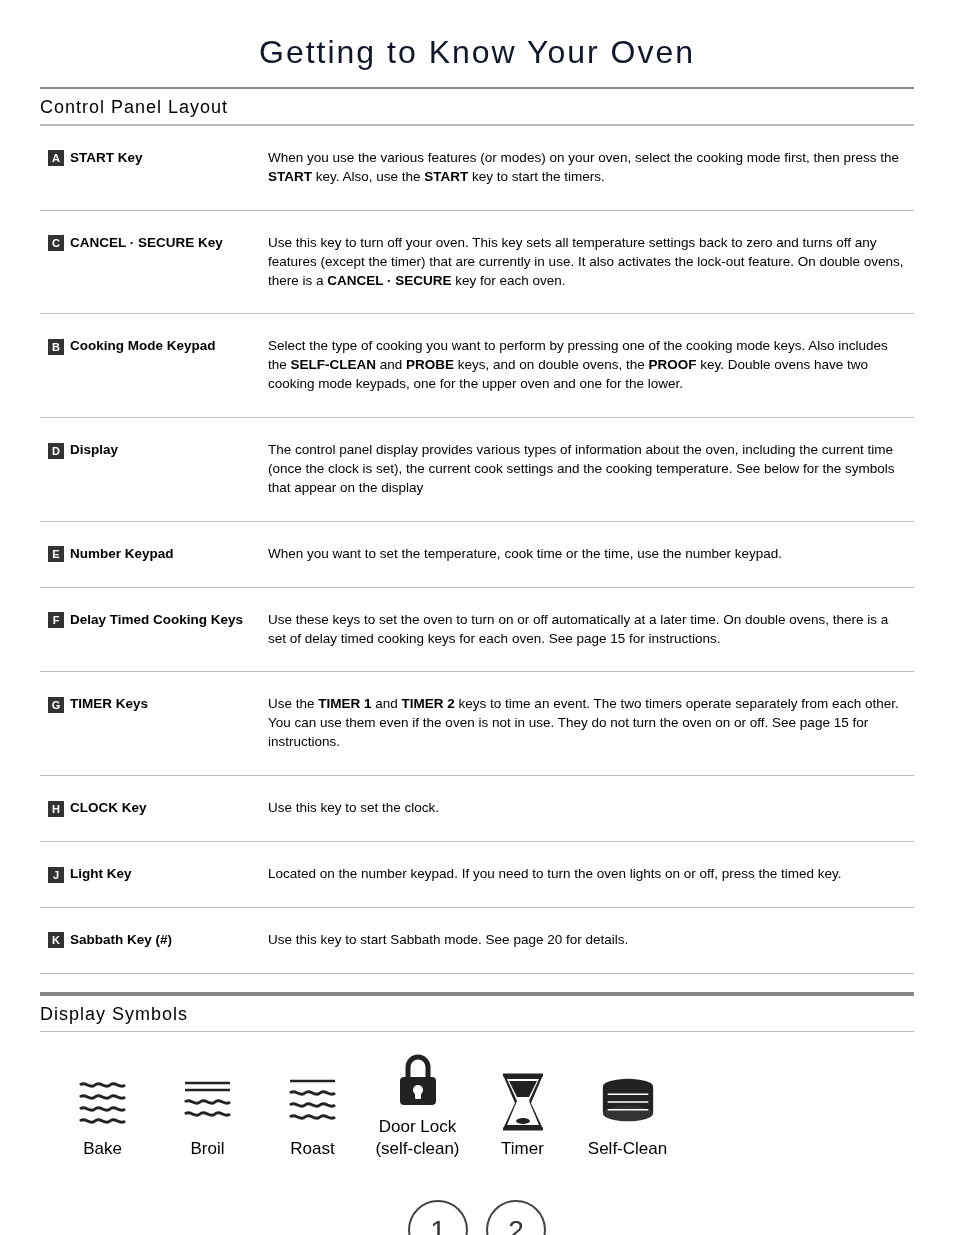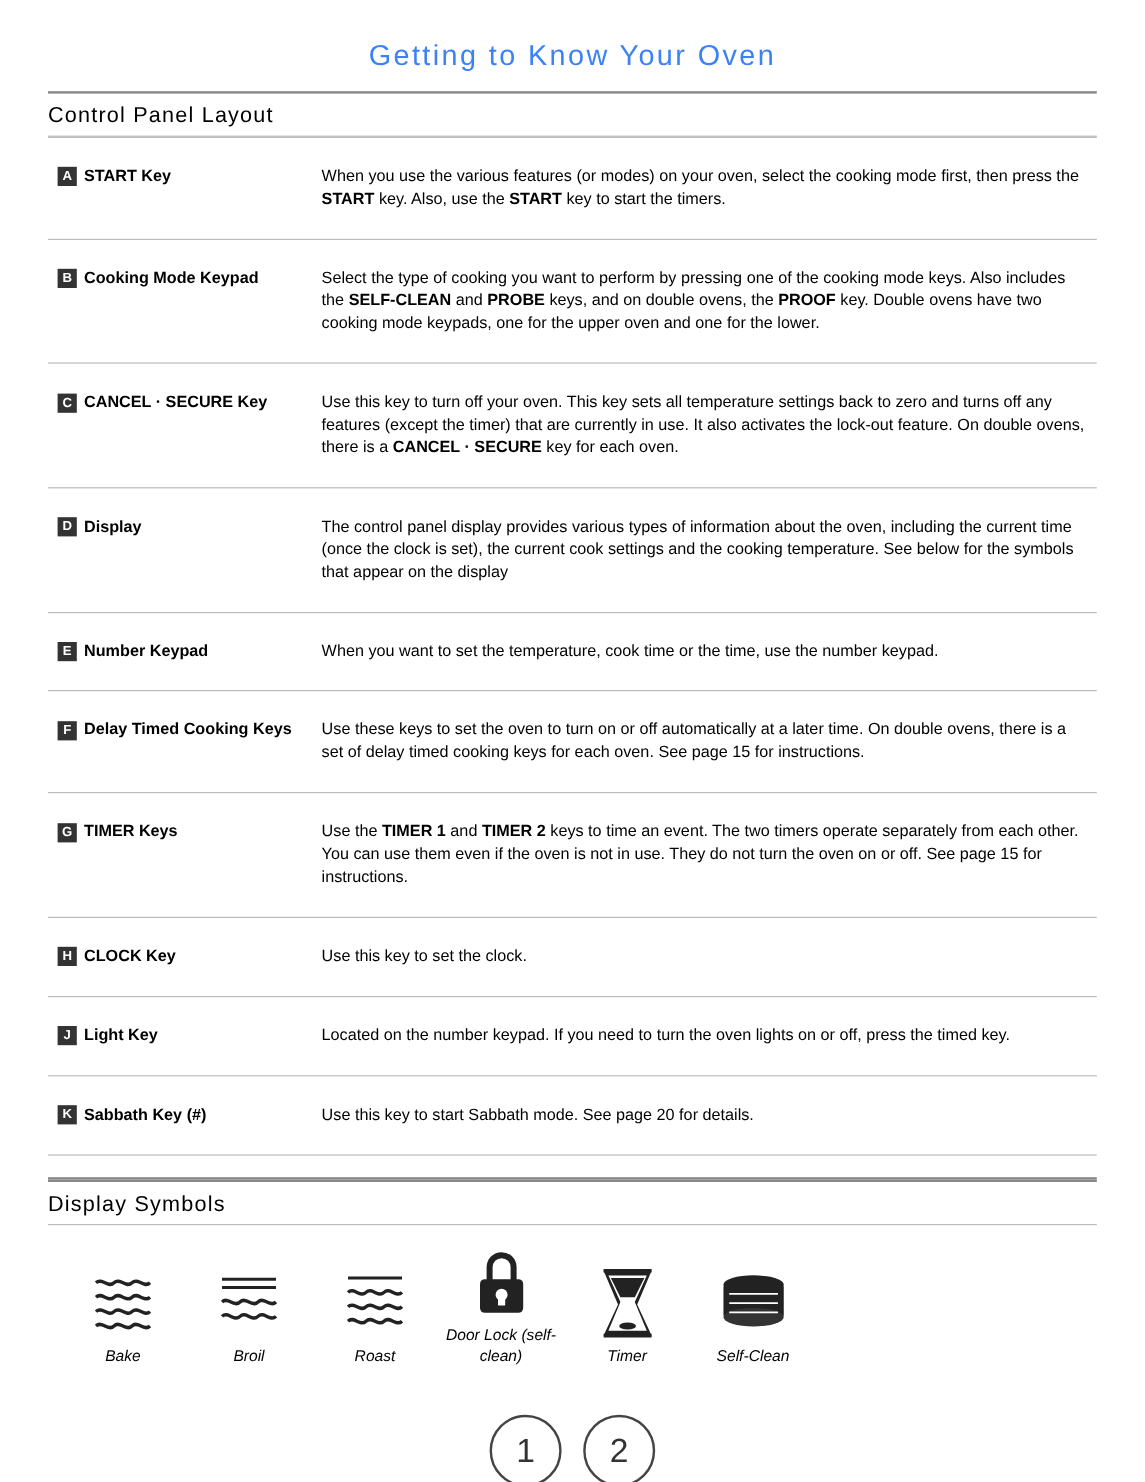--- a/index.html
+++ b/index.html
@@ -9,25 +9,25 @@
       color: #000;
       width: 954px;
       min-height: 1235px;
       padding: 20px 40px 30px 40px;
       font-size: 13.5px;
       line-height: 1.4;
     }
 
     .main-title {
       text-align: center;
-      font-size: 24px;
+      font-size: 32px;
       font-weight: normal;
       letter-spacing: 2px;
       padding: 10px 0 12px 0;
-      color: #3b82f6;
+      color: #0f172a;
     }
 
     .section-title {
       font-size: 18px;
       font-weight: normal;
       letter-spacing: 1px;
       padding: 6px 0 4px 0;
       border-top: 2px solid #888;
       border-bottom: 1px solid #bbb;
       margin-bottom: 0;
@@ -102,24 +102,23 @@
       font-size: 48px;
       line-height: 1;
       margin-bottom: 6px;
       display: flex;
       align-items: center;
       justify-content: center;
       height: 60px;
     }
 
     .symbol-label {
-      font-size: 13px;
+      font-size: 17px;
       text-align: center;
       line-height: 1.3;
-      font-style: italic;
     }
 
     
     .timer-numbers-row {
       display: flex;
       flex-direction: row;
       align-items: center;
       justify-content: center;
       gap: 18px;
       margin-top: 40px;
@@ -167,26 +166,26 @@
 
 <h2 class="section-title">Control Panel Layout</h2>
 
 <table class="control-table" id="control-table">
   <tbody id="control-table-body">
       <tr>
         <td class="label-cell"><span class="badge">A</span><span class="key-label">START Key</span></td>
         <td class="desc-cell">When you use the various features (or modes) on your oven, select the cooking mode first, then press the <strong>START</strong> key. Also, use the <strong>START</strong> key to start the timers.</td>
       </tr>
       <tr>
+        <td class="label-cell"><span class="badge">C</span><span class="key-label">CANCEL · SECURE Key</span></td>
+        <td class="desc-cell">Use this key to turn off your oven. This key sets all temperature settings back to zero and turns off any features (except the timer) that are currently in use. It also activates the lock-out feature. On double ovens, there is a <strong>CANCEL · SECURE</strong> key for each oven.</td>
+      </tr>
+      <tr>
         <td class="label-cell"><span class="badge">B</span><span class="key-label">Cooking Mode Keypad</span></td>
         <td class="desc-cell">Select the type of cooking you want to perform by pressing one of the cooking mode keys. Also includes the <strong>SELF-CLEAN</strong> and <strong>PROBE</strong> keys, and on double ovens, the <strong>PROOF</strong> key. Double ovens have two cooking mode keypads, one for the upper oven and one for the lower.</td>
-      </tr>
-      <tr>
-        <td class="label-cell"><span class="badge">C</span><span class="key-label">CANCEL · SECURE Key</span></td>
-        <td class="desc-cell">Use this key to turn off your oven. This key sets all temperature settings back to zero and turns off any features (except the timer) that are currently in use. It also activates the lock-out feature. On double ovens, there is a <strong>CANCEL · SECURE</strong> key for each oven.</td>
       </tr>
       <tr>
         <td class="label-cell"><span class="badge">D</span><span class="key-label">Display</span></td>
         <td class="desc-cell">The control panel display provides various types of information about the oven, including the current time (once the clock is set), the current cook settings and the cooking temperature. See below for the symbols that appear on the display</td>
       </tr>
       <tr>
         <td class="label-cell"><span class="badge">E</span><span class="key-label">Number Keypad</span></td>
         <td class="desc-cell">When you want to set the temperature, cook time or the time, use the number keypad.</td>
       </tr>
       <tr>

